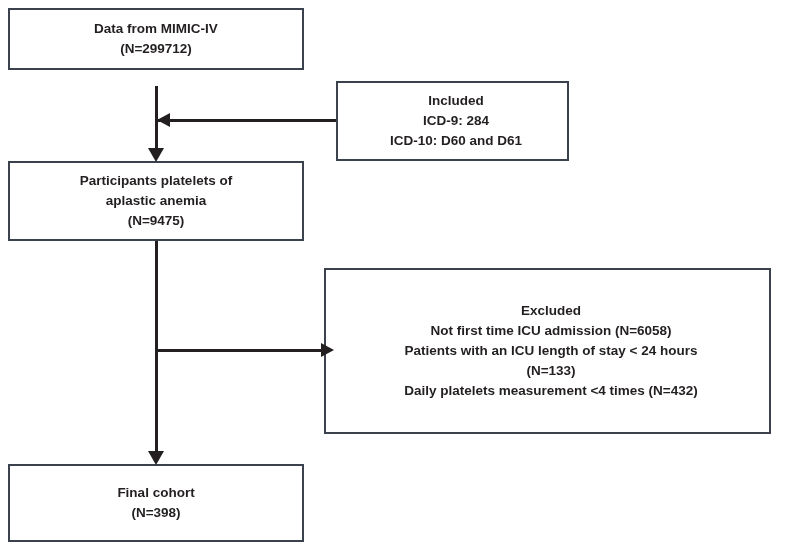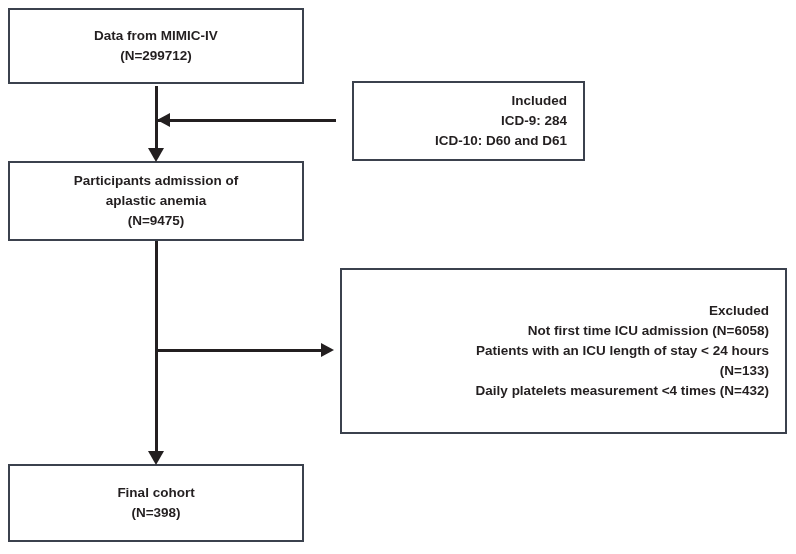--- a/index.html
+++ b/index.html
@@ -31,31 +31,30 @@
     line-height: 20px;
     display: flex;
     flex-direction: column;
     justify-content: center;
   }
   .node.center {
     align-items: center;
     text-align: center;
   }
   .node.left {
-    align-items: flex-end;
+    align-items: center;
     text-align: left;
     padding-left: 11px;
-    padding-right: 16px;
-    margin-left: 16px;
+    padding-right: 4px;
   }
   .node .line {
     white-space: nowrap;
   }
 
-  #box-source   { left: 8px;   top: 8px;   width: 296px; height: 76px; }
+  #box-source   { left: 8px;   top: 8px;   width: 296px; height: 62px; }
   #box-included { left: 336px; top: 81px;  width: 233px; height: 80px; }
   #box-diagnosed{ left: 8px;   top: 161px; width: 296px; height: 80px; }
   #box-excluded { left: 324px; top: 268px; width: 447px; height: 166px; }
   #box-final    { left: 8px;   top: 464px; width: 296px; height: 78px; text-align: right; }
 
   
   .vline {
     position: absolute;
     width: 3px;
     background: #231f20;
@@ -110,21 +109,21 @@
     <div class="line">(N=299712)</div>
   </div>
 
   <div class="node left" id="box-included">
     <div class="line">Included</div>
     <div class="line">ICD-9: 284</div>
     <div class="line">ICD-10: D60 and D61</div>
   </div>
 
   <div class="node center" id="box-diagnosed">
-    <div class="line">Participants admission of</div>
+    <div class="line">Participants platelets of</div>
     <div class="line">aplastic anemia</div>
     <div class="line">(N=9475)</div>
   </div>
 
   <div class="node left" id="box-excluded">
     <div class="line">Excluded</div>
     <div class="line">Not first time ICU admission (N=6058)</div>
     <div class="line">Patients with an ICU length of stay &lt; 24 hours</div>
     <div class="line">(N=133)</div>
     <div class="line">Daily platelets measurement &lt;4 times (N=432)</div>

